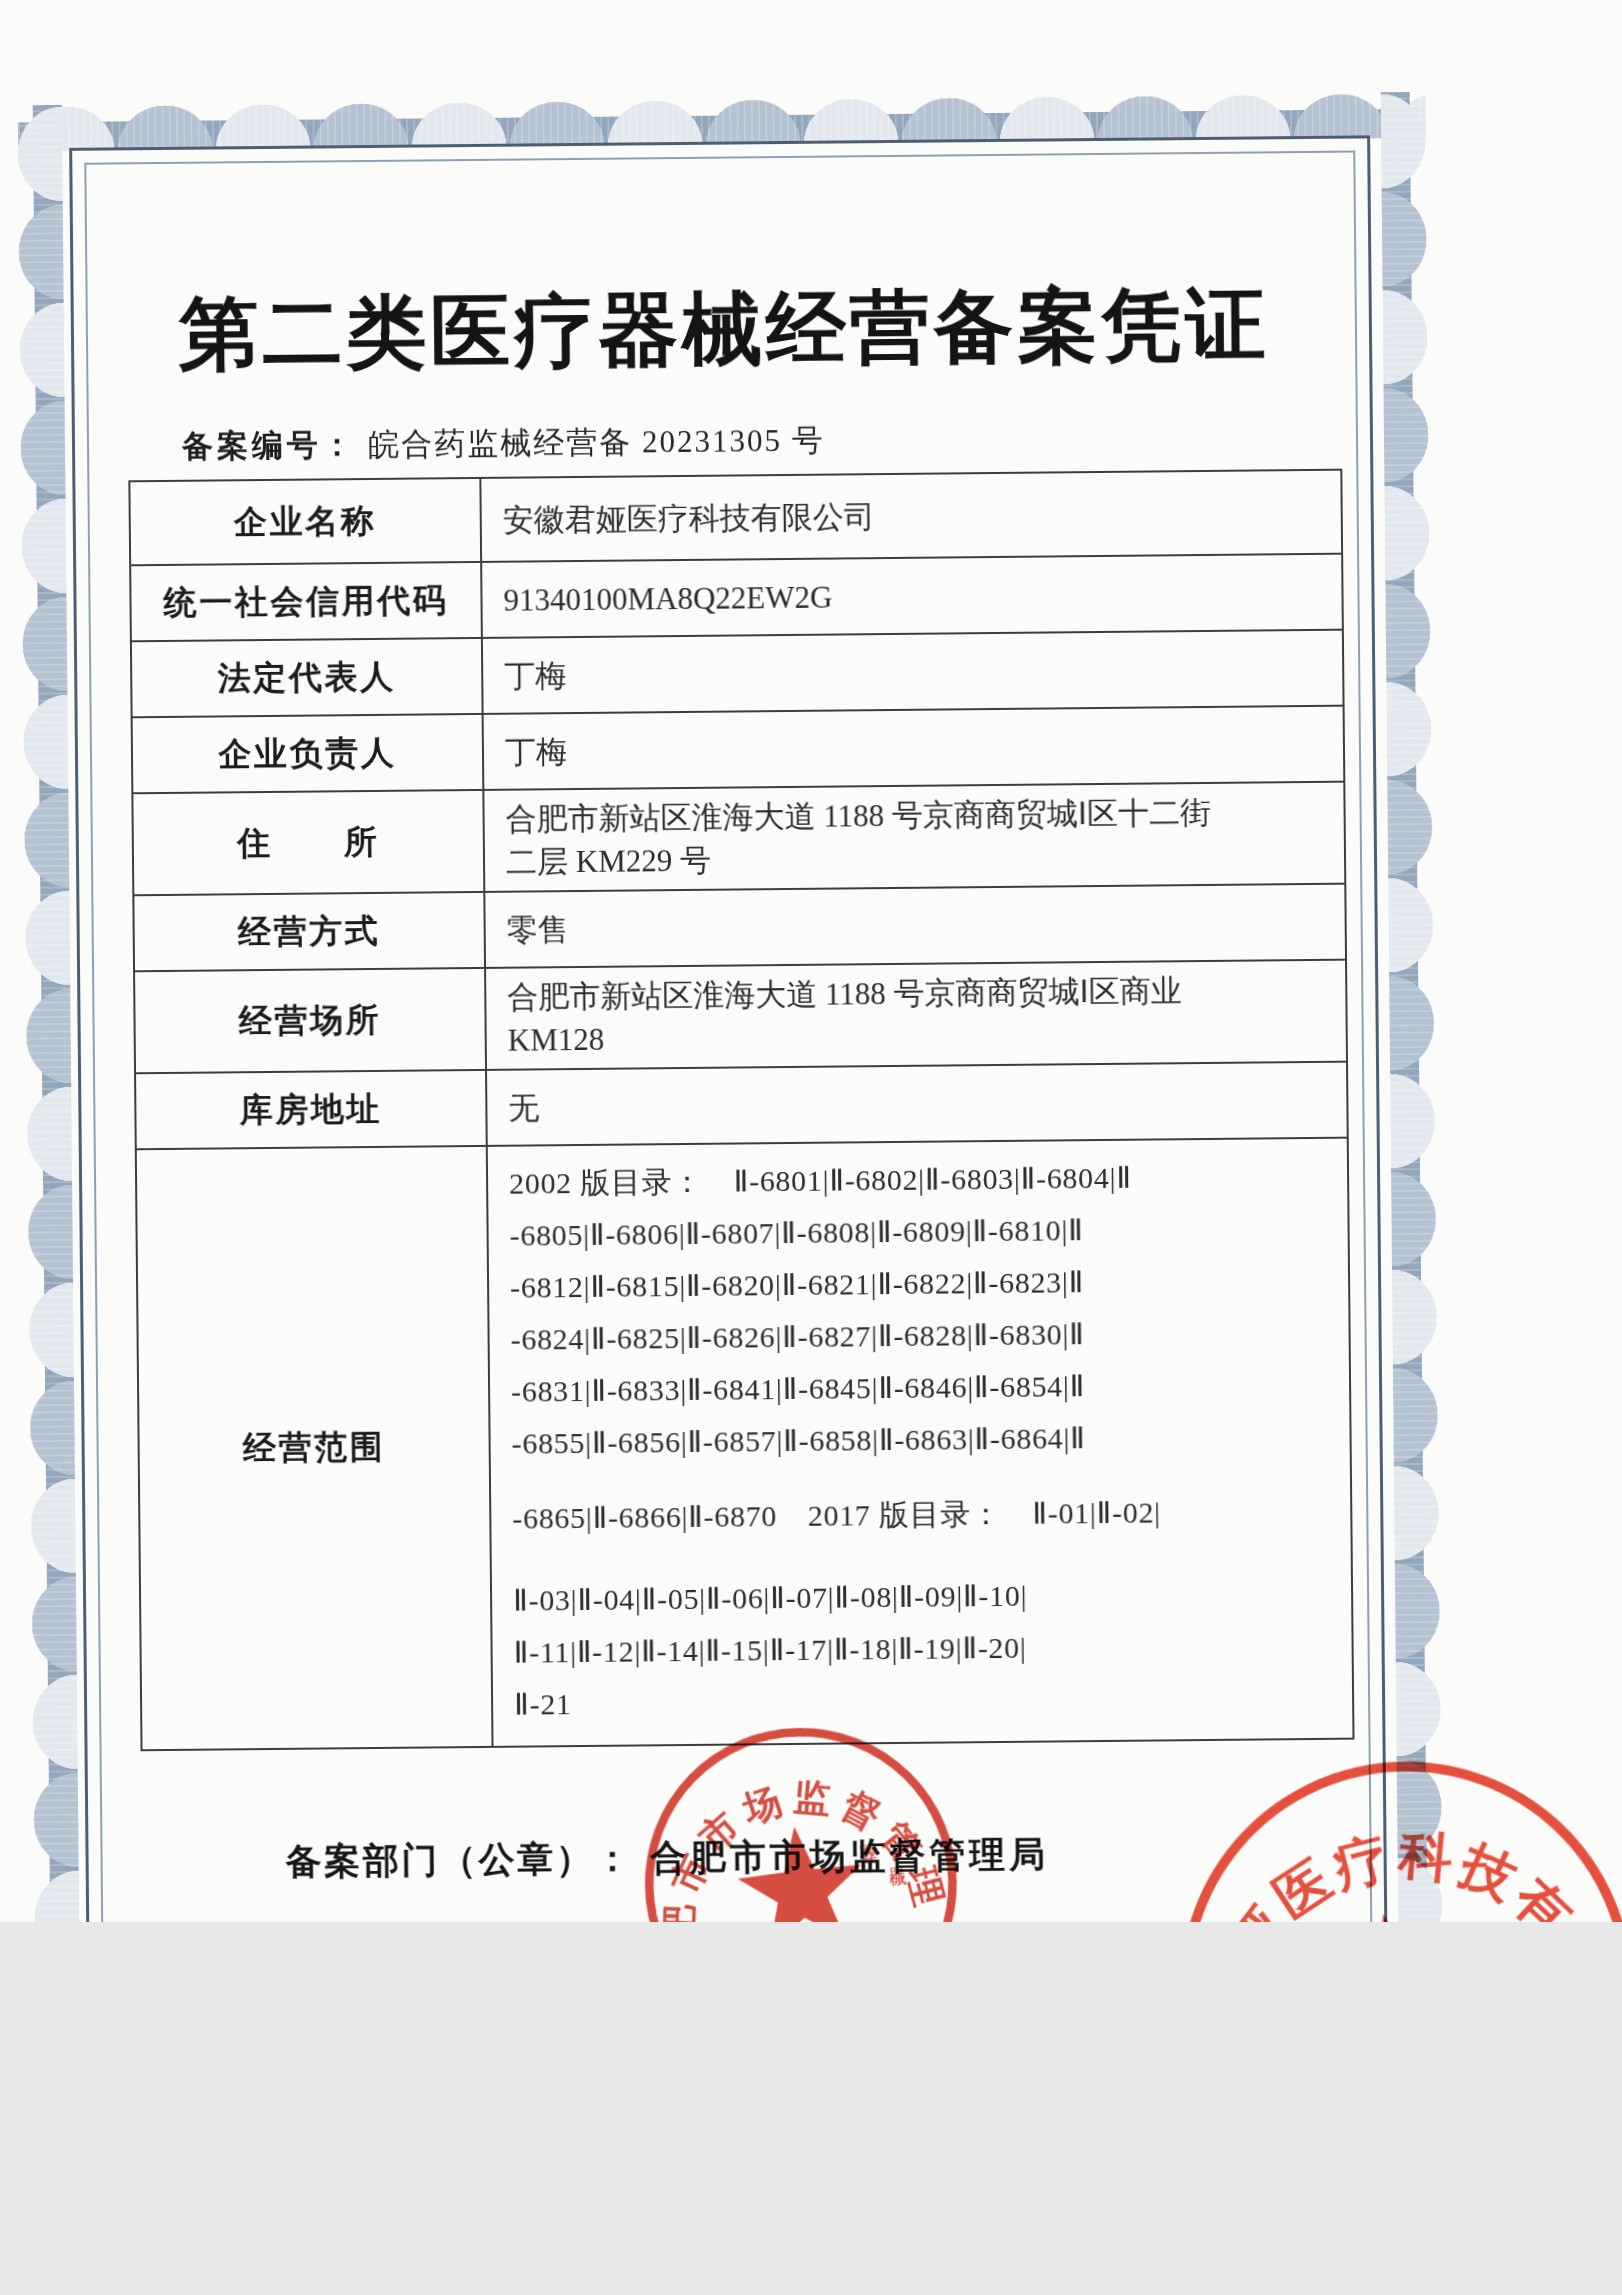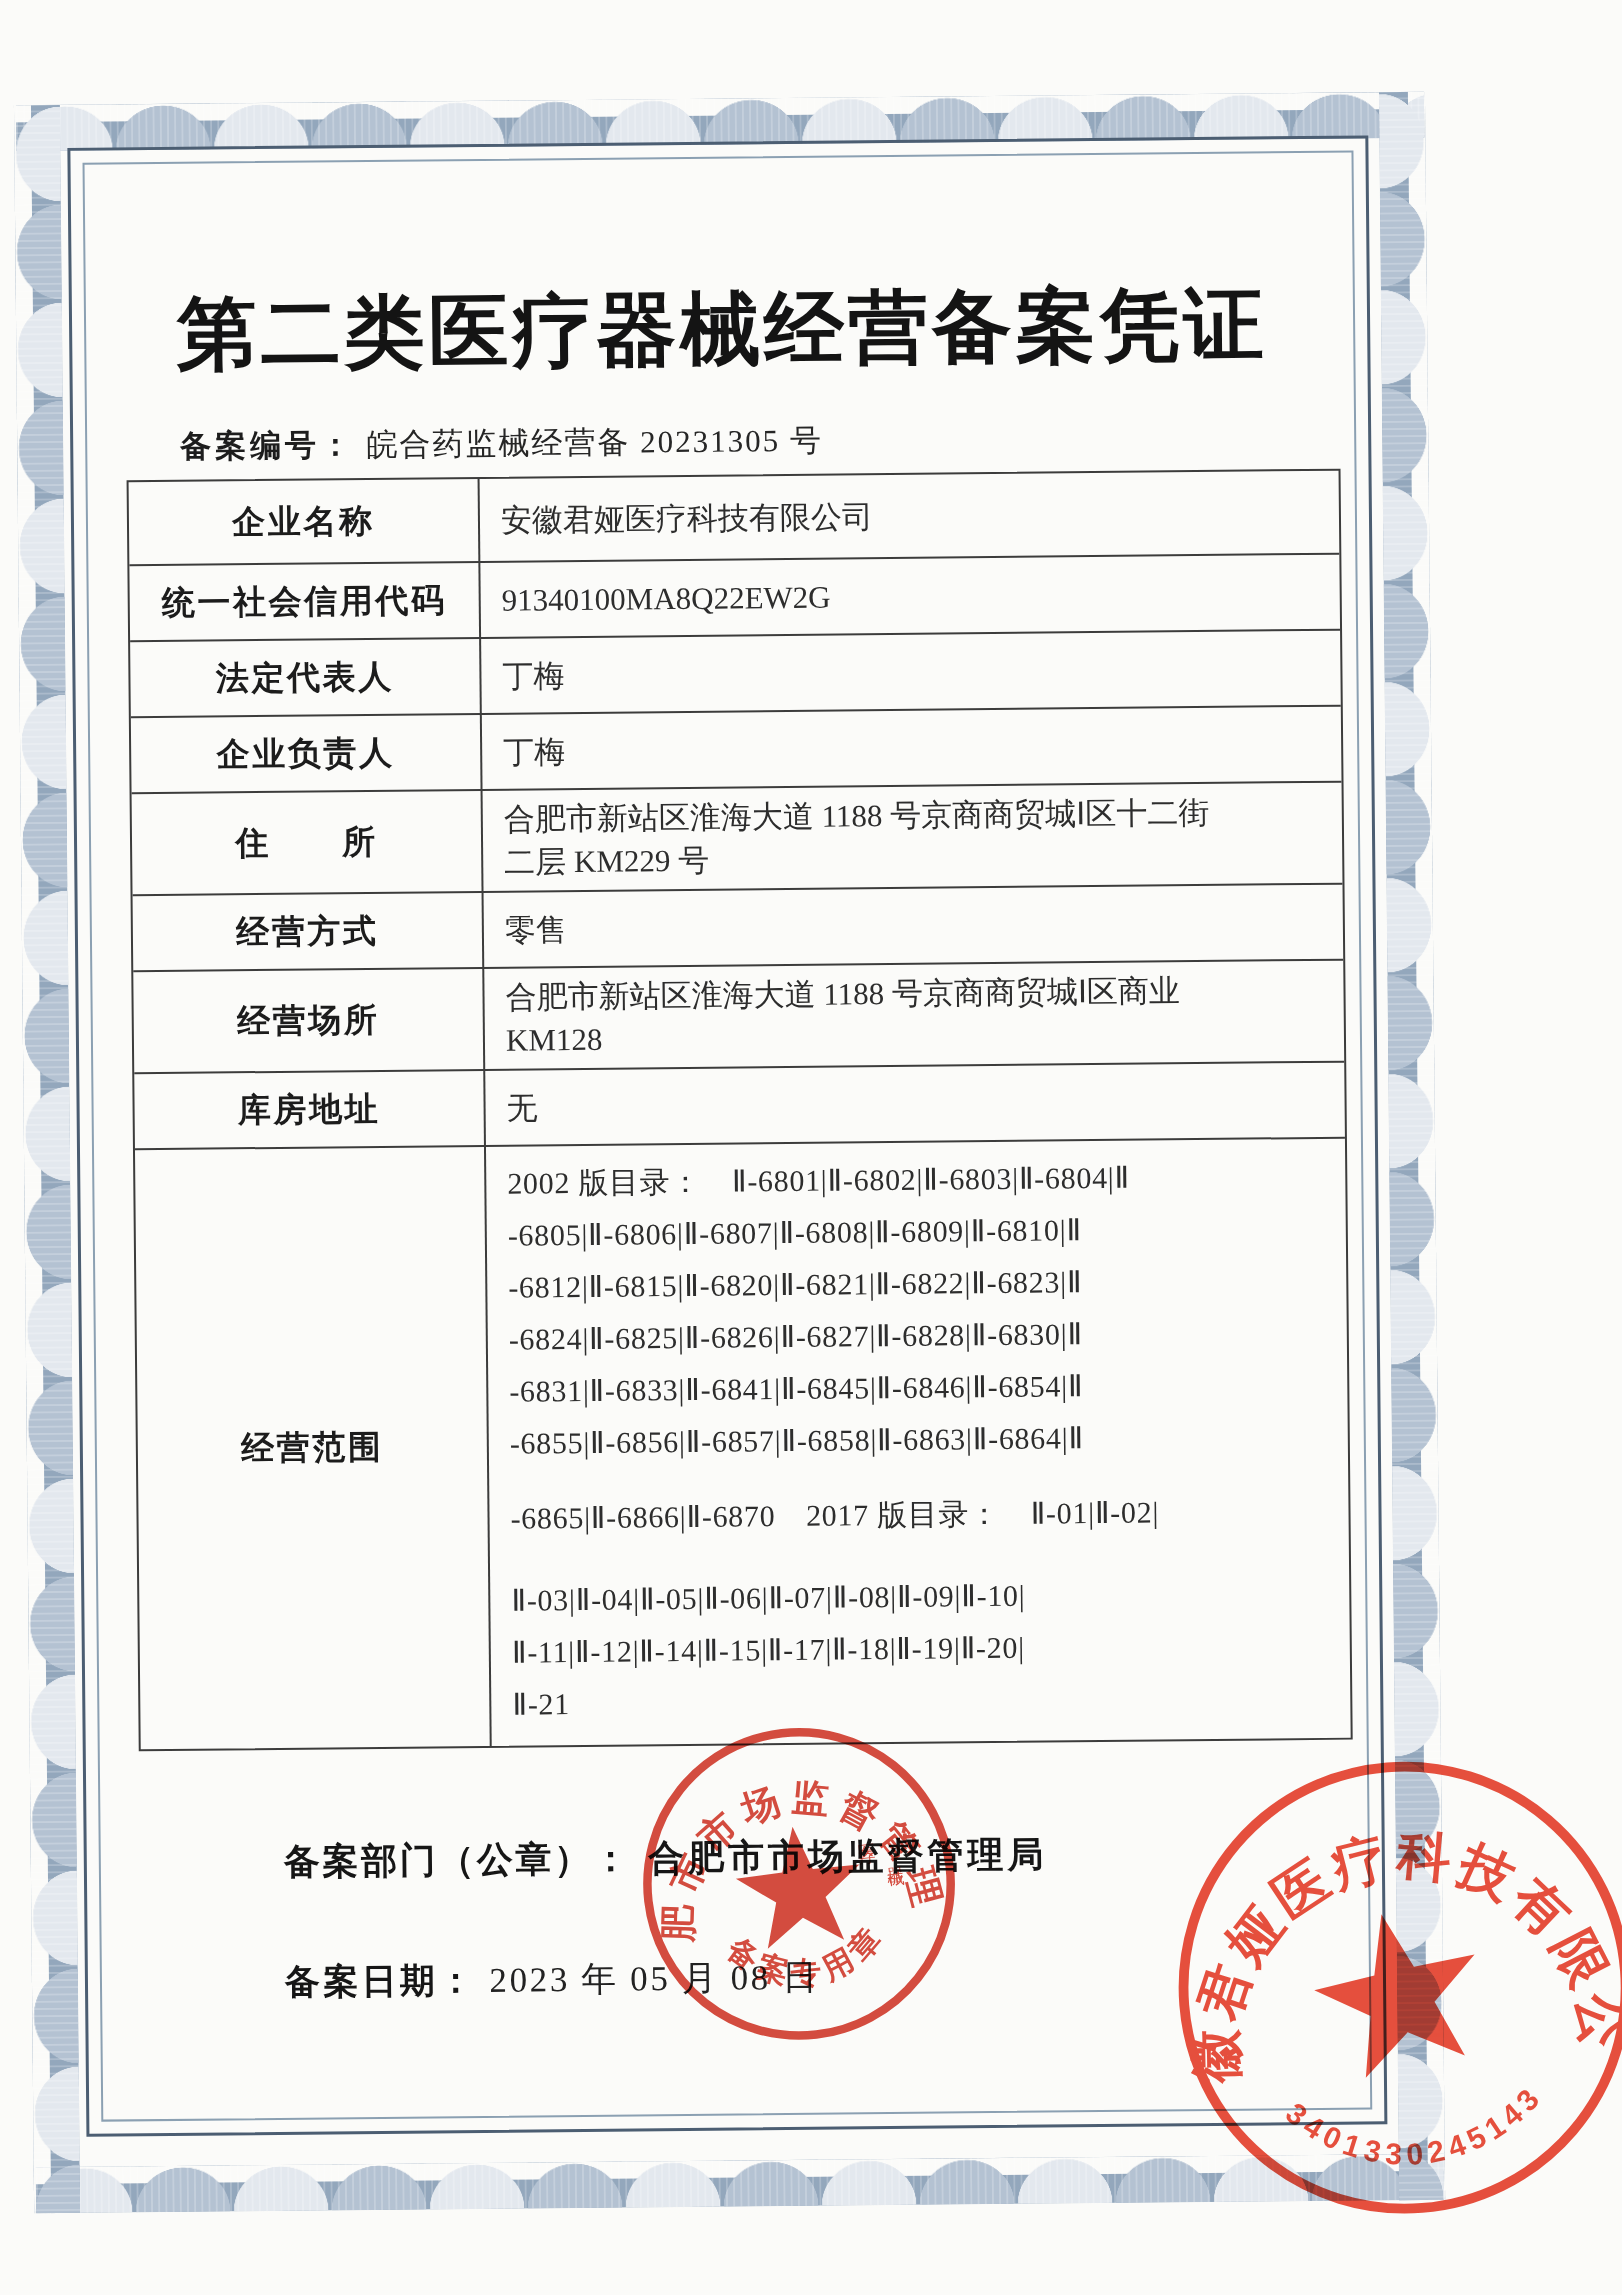--- a/index.html
+++ b/index.html
@@ -1,17 +1,17 @@
 <!DOCTYPE html>
 <html style="font-size:10.5px"><head>
 <meta charset="utf-8">
 <style>
   html,body{margin:0;padding:0;background:#e8e8e8;}
   .page{
-    position:relative;width:1623px;height:2295px;margin:0 auto;
+    position:relative;width:1623px;height:1922px;margin:0 auto;
     background:#fbfbf9;overflow:hidden;
     font-family:"Liberation Sans", sans-serif;
   }
   .sheet{position:absolute;inset:0;transform:rotate(-0.55deg);transform-origin:55% 50%;}
 
   
   .band{position:absolute;}
   .band-top,.band-bottom{
     left:26px;width:1408px;height:46px;
     background:

